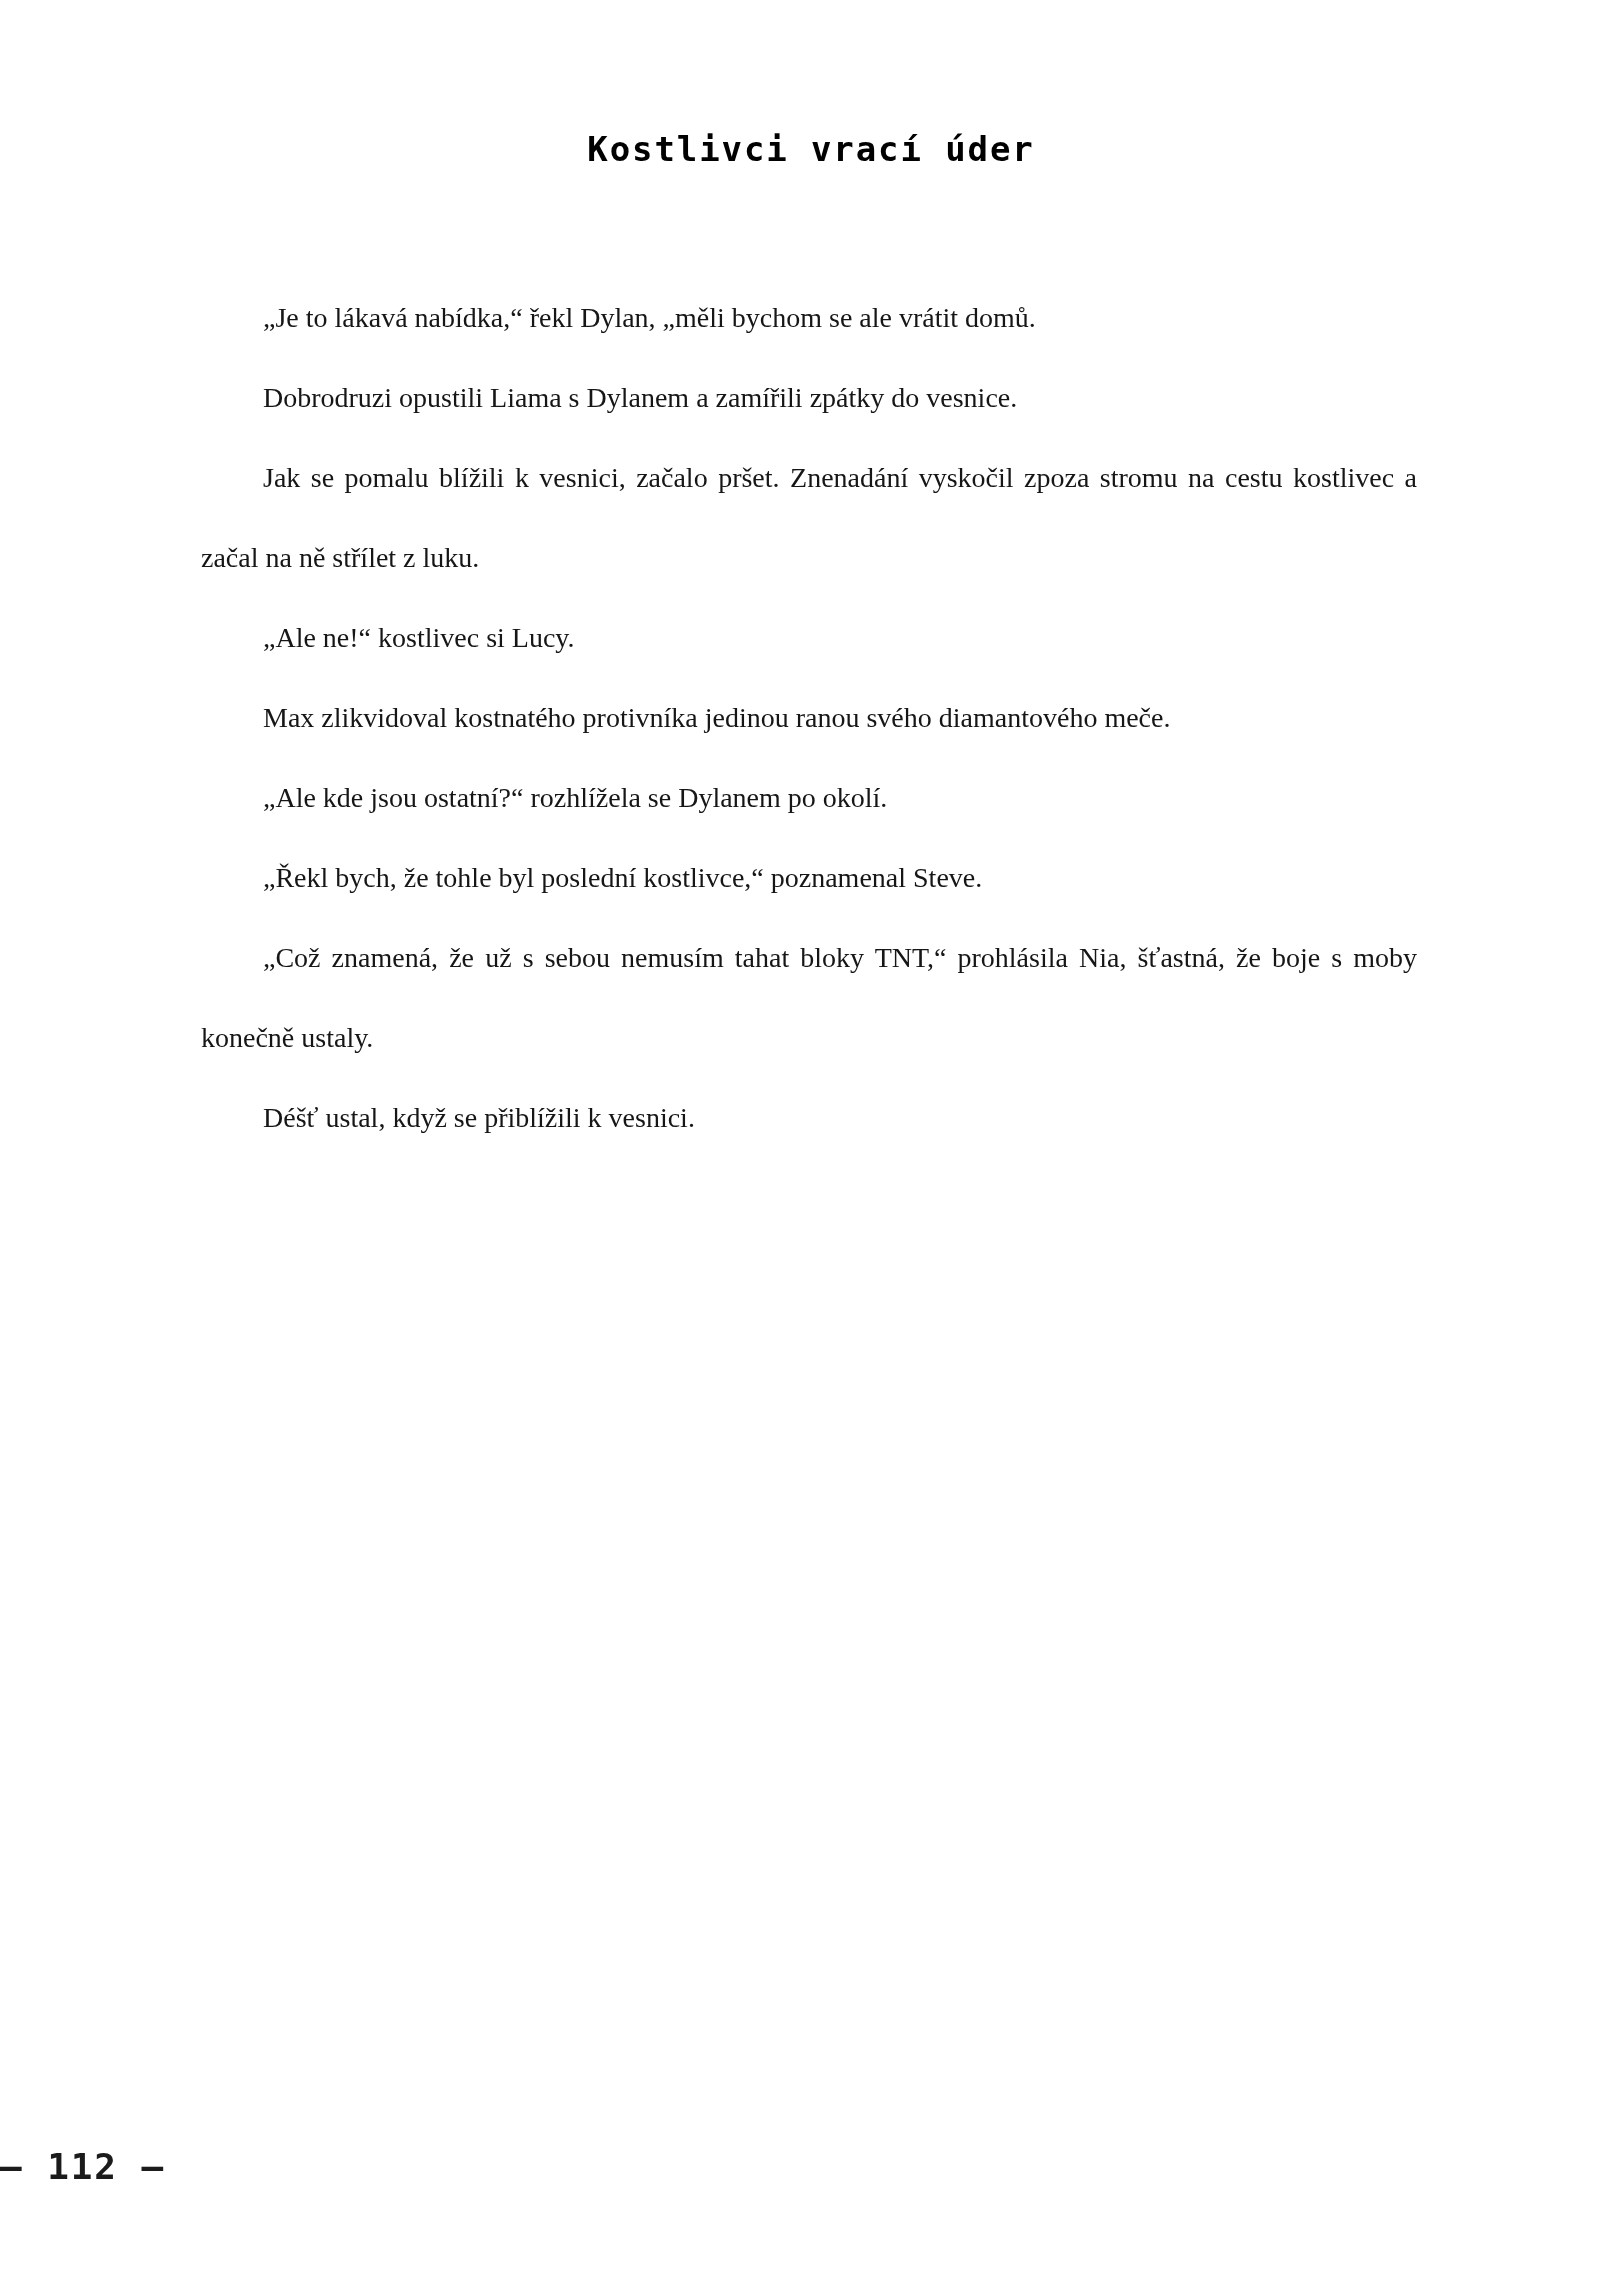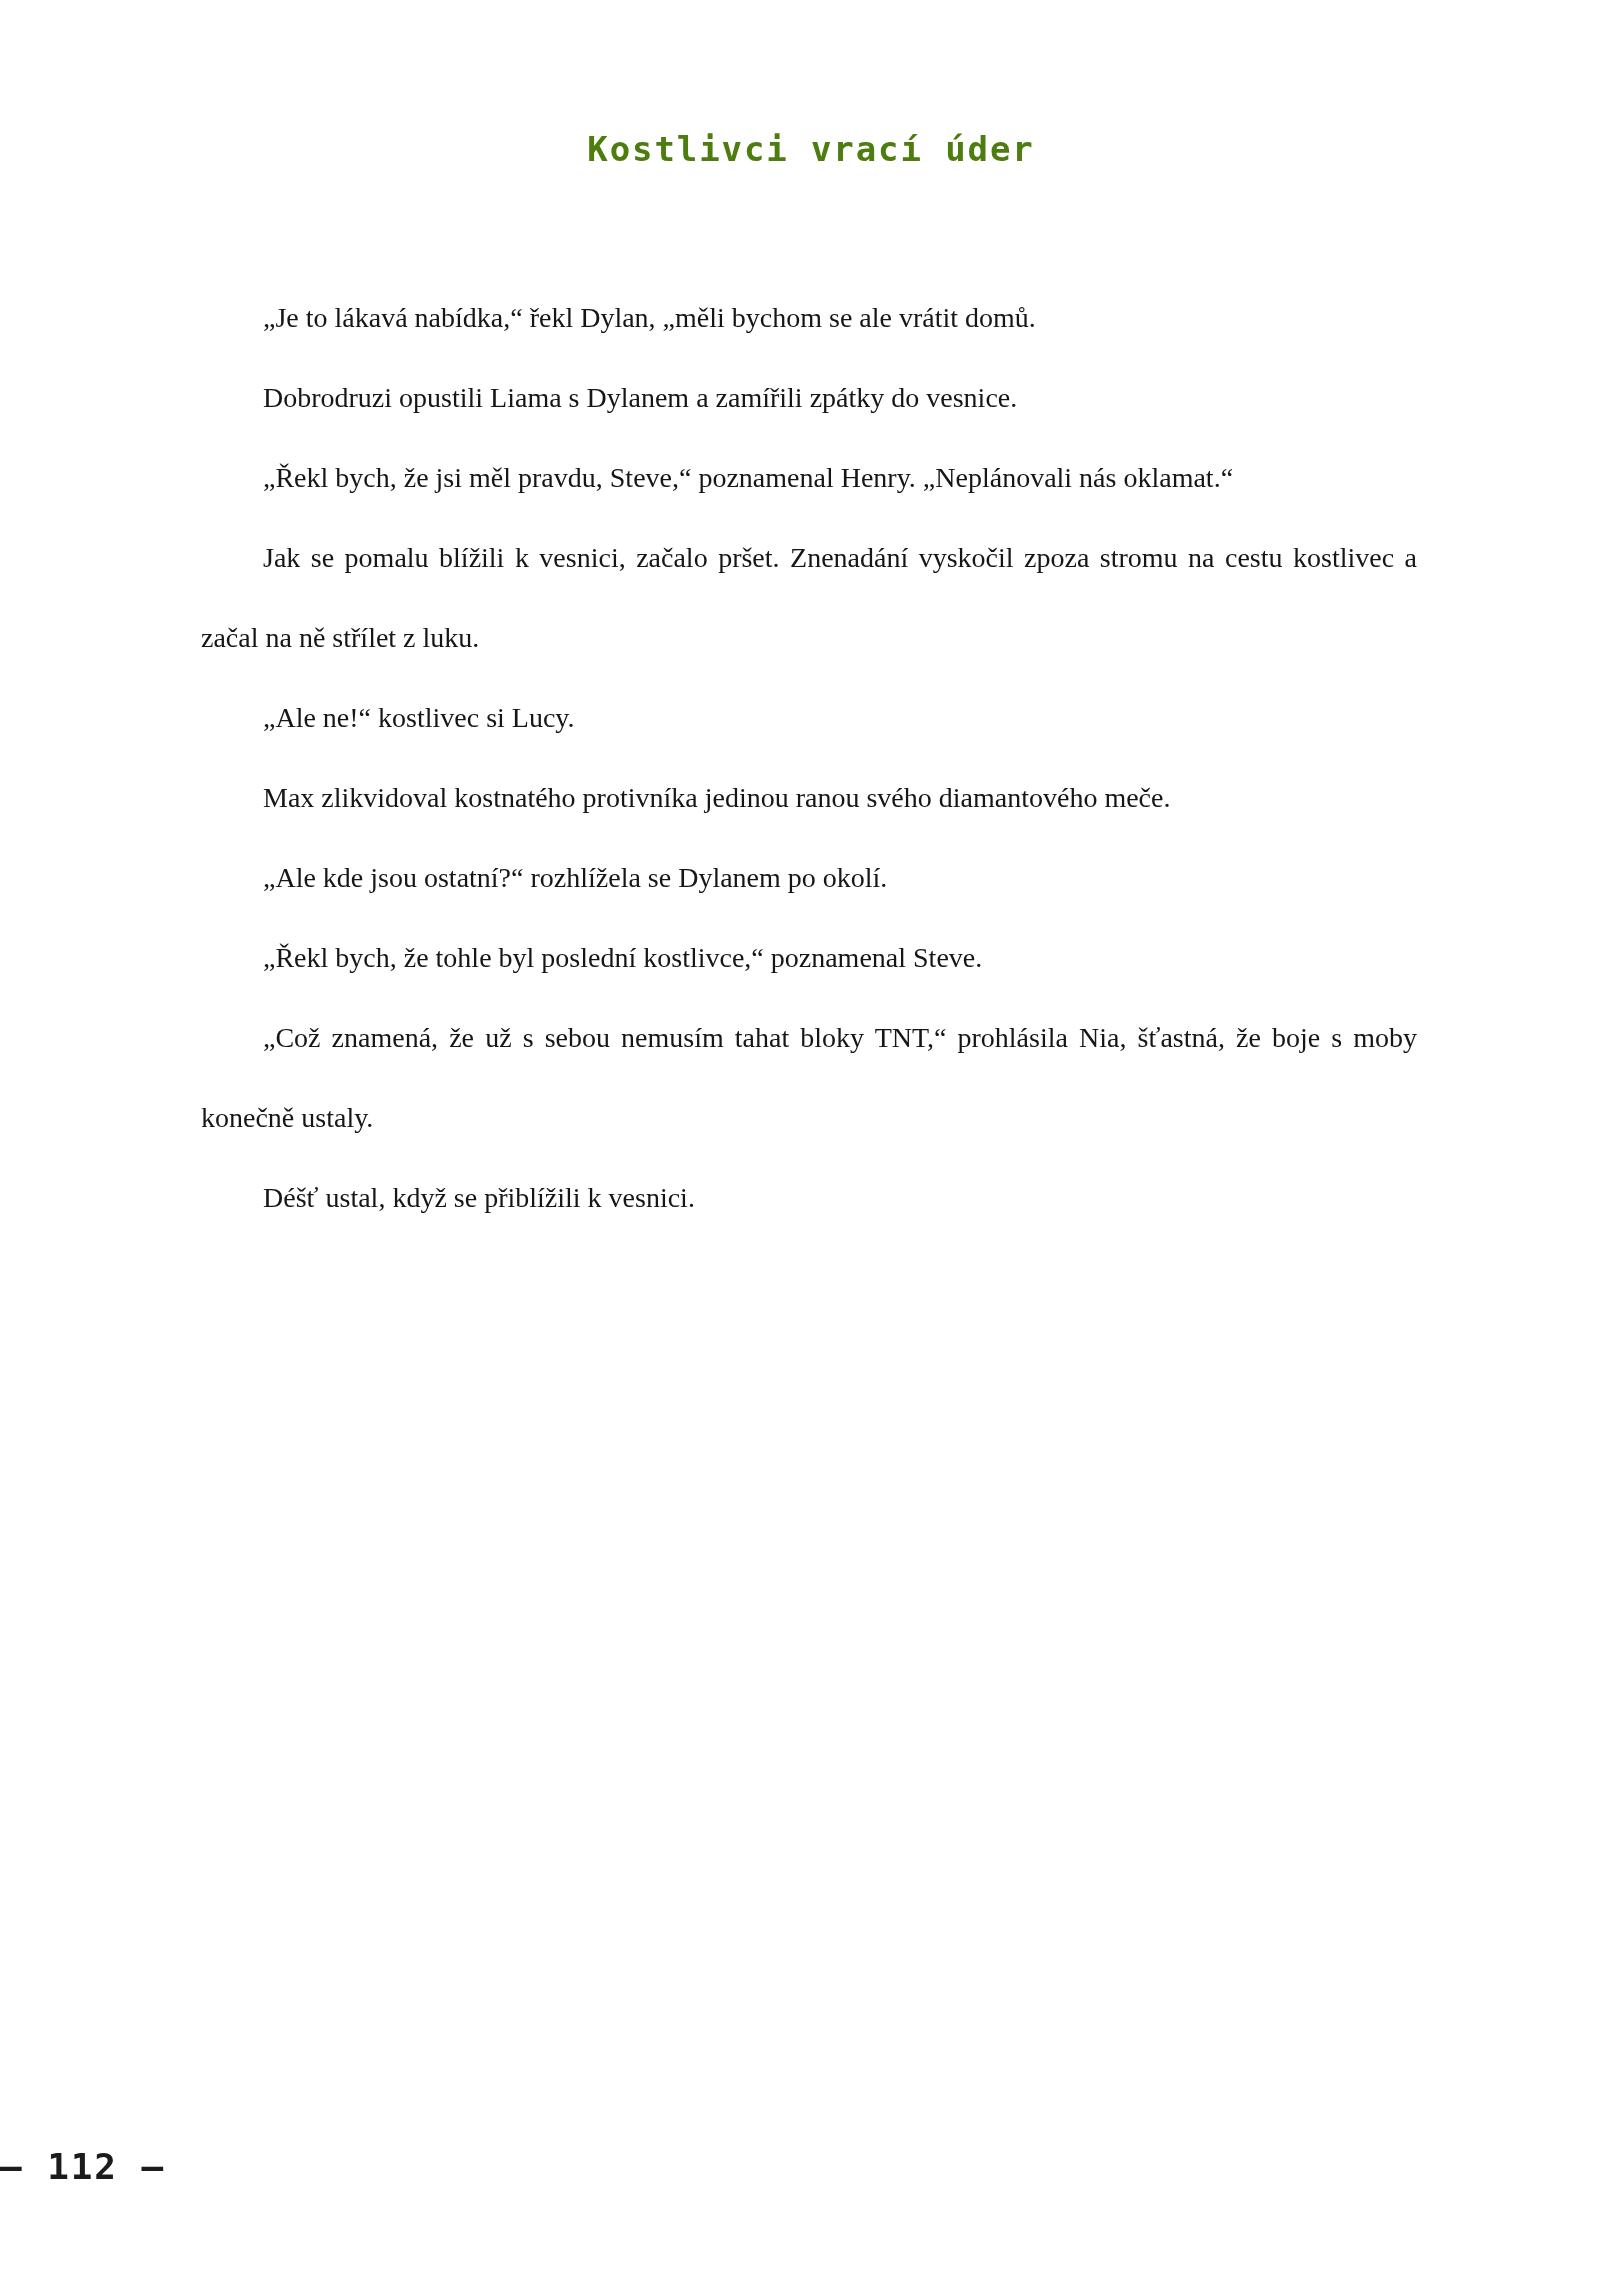--- a/index.html
+++ b/index.html
@@ -18,21 +18,21 @@
   .running-header {
     position: absolute;
     top: 129px;
     left: 0;
     width: 100%;
     text-align: center;
     font-family: "DejaVu Sans Mono", monospace;
     font-weight: bold;
     font-size: 34px;
     letter-spacing: 1.9px;
-    color: #4d7c0f;
+    color: #000000;
     white-space: pre;
   }
   .body-text {
     position: absolute;
     top: 278px;
     left: 201px;
     width: 1216px;
     font-family: "Liberation Serif", serif;
     font-size: 28px;
     line-height: 80px;
@@ -60,21 +60,20 @@
 </style>
 </head>
 <body>
 
 <div class="book-page">
   <div class="running-header">Kostlivci vrací úder</div>
 
   <div class="body-text">
       <p class="para">„Je to lákavá nabídka,“ řekl Dylan, „měli bychom se ale vrátit domů.</p>
       <p class="para">Dobrodruzi opustili Liama s Dylanem a zamířili zpátky do vesnice.</p>
-      <p class="para">„Řekl bych, že jsi měl pravdu, Steve,“ poznamenal Henry. „Neplánovali nás oklamat.“</p>
       <p class="para">Jak se pomalu blížili k vesnici, začalo pršet. Znenadání vyskočil zpoza stromu na cestu kostlivec a začal na ně střílet z luku.</p>
       <p class="para">„Ale ne!“ kostlivec si Lucy.</p>
       <p class="para">Max zlikvidoval kostnatého protivníka jedinou ranou svého diamantového meče.</p>
       <p class="para">„Ale kde jsou ostatní?“ rozhlížela se Dylanem po okolí.</p>
       <p class="para">„Řekl bych, že tohle byl poslední kostlivce,“ poznamenal Steve.</p>
       <p class="para">„Což znamená, že už s sebou nemusím tahat bloky TNT,“ prohlásila Nia, šťastná, že boje s moby konečně ustaly.</p>
       <p class="para">Déšť ustal, když se přiblížili k vesnici.</p>
     </div>
 
   <div class="page-number">– 112 –</div>

